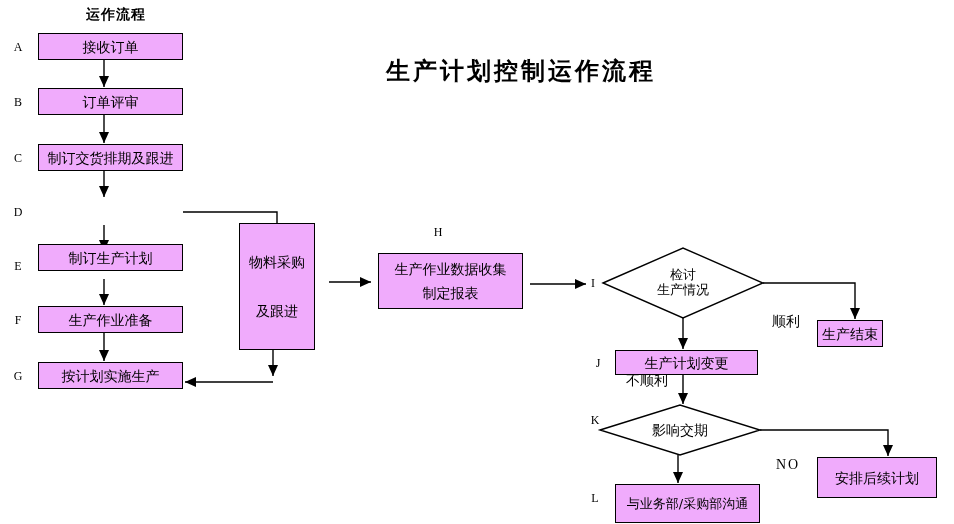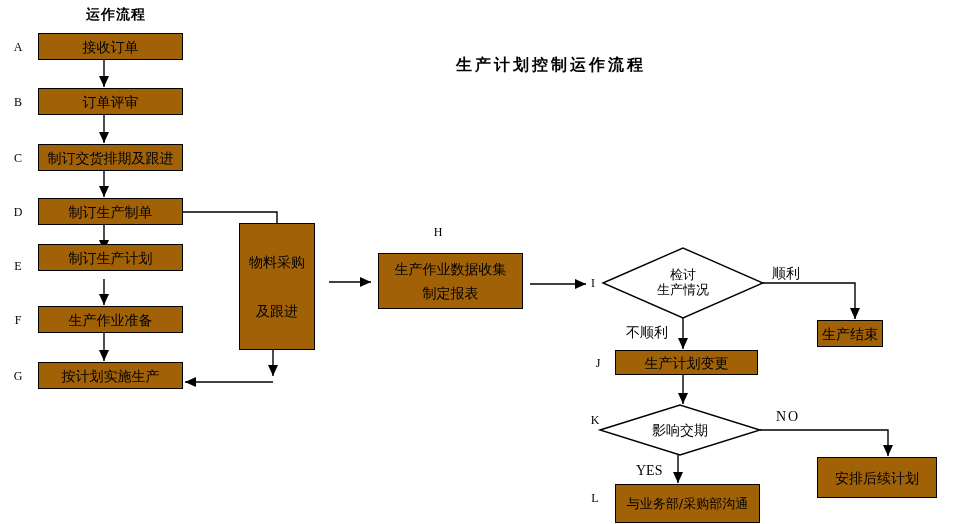--- a/index.html
+++ b/index.html
@@ -2,34 +2,34 @@
 <html><head>
 <meta charset="utf-8">
 <style>
   html,body{margin:0;padding:0;background:#fff;}
   #canvas{
     position:relative;width:954px;height:524px;background:#ffffff;
     font-family:"DejaVu Sans",sans-serif;color:#000;overflow:hidden;
   }
   #connectors{position:absolute;left:0;top:0;width:954px;height:524px;}
   .box{
-    position:absolute;box-sizing:border-box;background:#a16207;border:1px solid #000;
+    position:absolute;box-sizing:border-box;background:#f0abfc;border:1px solid #000;
     display:flex;align-items:center;justify-content:center;text-align:center;
     font-size:14px;line-height:16px;white-space:nowrap;
   }
   .step-box{left:38px;width:145px;height:27px;}
   .letter{
     position:absolute;font-family:"Liberation Serif","DejaVu Serif",serif;
     font-size:12px;line-height:12px;width:20px;text-align:center;
   }
-  .lbl{position:absolute;font-size:14px;line-height:15px;white-space:nowrap;}
+  .lbl{position:absolute;font-size:14px;line-height:15px;white-space:nowrap;margin-top:48px;}
   .latin{font-family:"Liberation Serif","DejaVu Serif",serif;}
   .title{
-    position:absolute;left:386px;top:55px;width:260px;text-align:right;
-    font-size:16px;font-weight:bold;letter-spacing:3px;white-space:nowrap;
+    position:absolute;left:386px;top:55px;width:260px;text-align:left;
+    font-size:24px;font-weight:bold;letter-spacing:3px;white-space:nowrap;
   }
   .col-header{
     position:absolute;left:80px;top:6px;width:72px;text-align:center;
     font-size:14px;font-weight:bold;letter-spacing:1px;
   }
   .two-line{flex-direction:column;justify-content:space-evenly;white-space:nowrap;}
   .diamond-label{
     position:absolute;text-align:center;font-size:13px;line-height:15px;white-space:nowrap;
   }
 </style>
@@ -71,21 +71,20 @@
   <div class="title">生产计划控制运作流程</div>
   <div class="col-header">运作流程</div>
 
   <span class="letter" style="left:8px;top:41px">A</span>
   <div class="box step-box" style="top:33px">接收订单</div>
   <span class="letter" style="left:8px;top:96px">B</span>
   <div class="box step-box" style="top:88px">订单评审</div>
   <span class="letter" style="left:8px;top:152px">C</span>
   <div class="box step-box" style="top:144px">制订交货排期及跟进</div>
   <span class="letter" style="left:8px;top:206px">D</span>
-  <div class="box step-box" style="top:198px">制订生产制单</div>
   <span class="letter" style="left:8px;top:260px">E</span>
   <div class="box step-box" style="top:244px">制订生产计划</div>
   <span class="letter" style="left:8px;top:314px">F</span>
   <div class="box step-box" style="top:306px">生产作业准备</div>
   <span class="letter" style="left:8px;top:370px">G</span>
   <div class="box step-box" style="top:362px">按计划实施生产</div>
 
   <div class="box two-line" style="left:239px;top:223px;width:76px;height:127px;line-height:22px">
     <span>物料采购</span>
     <span>及跟进</span>

